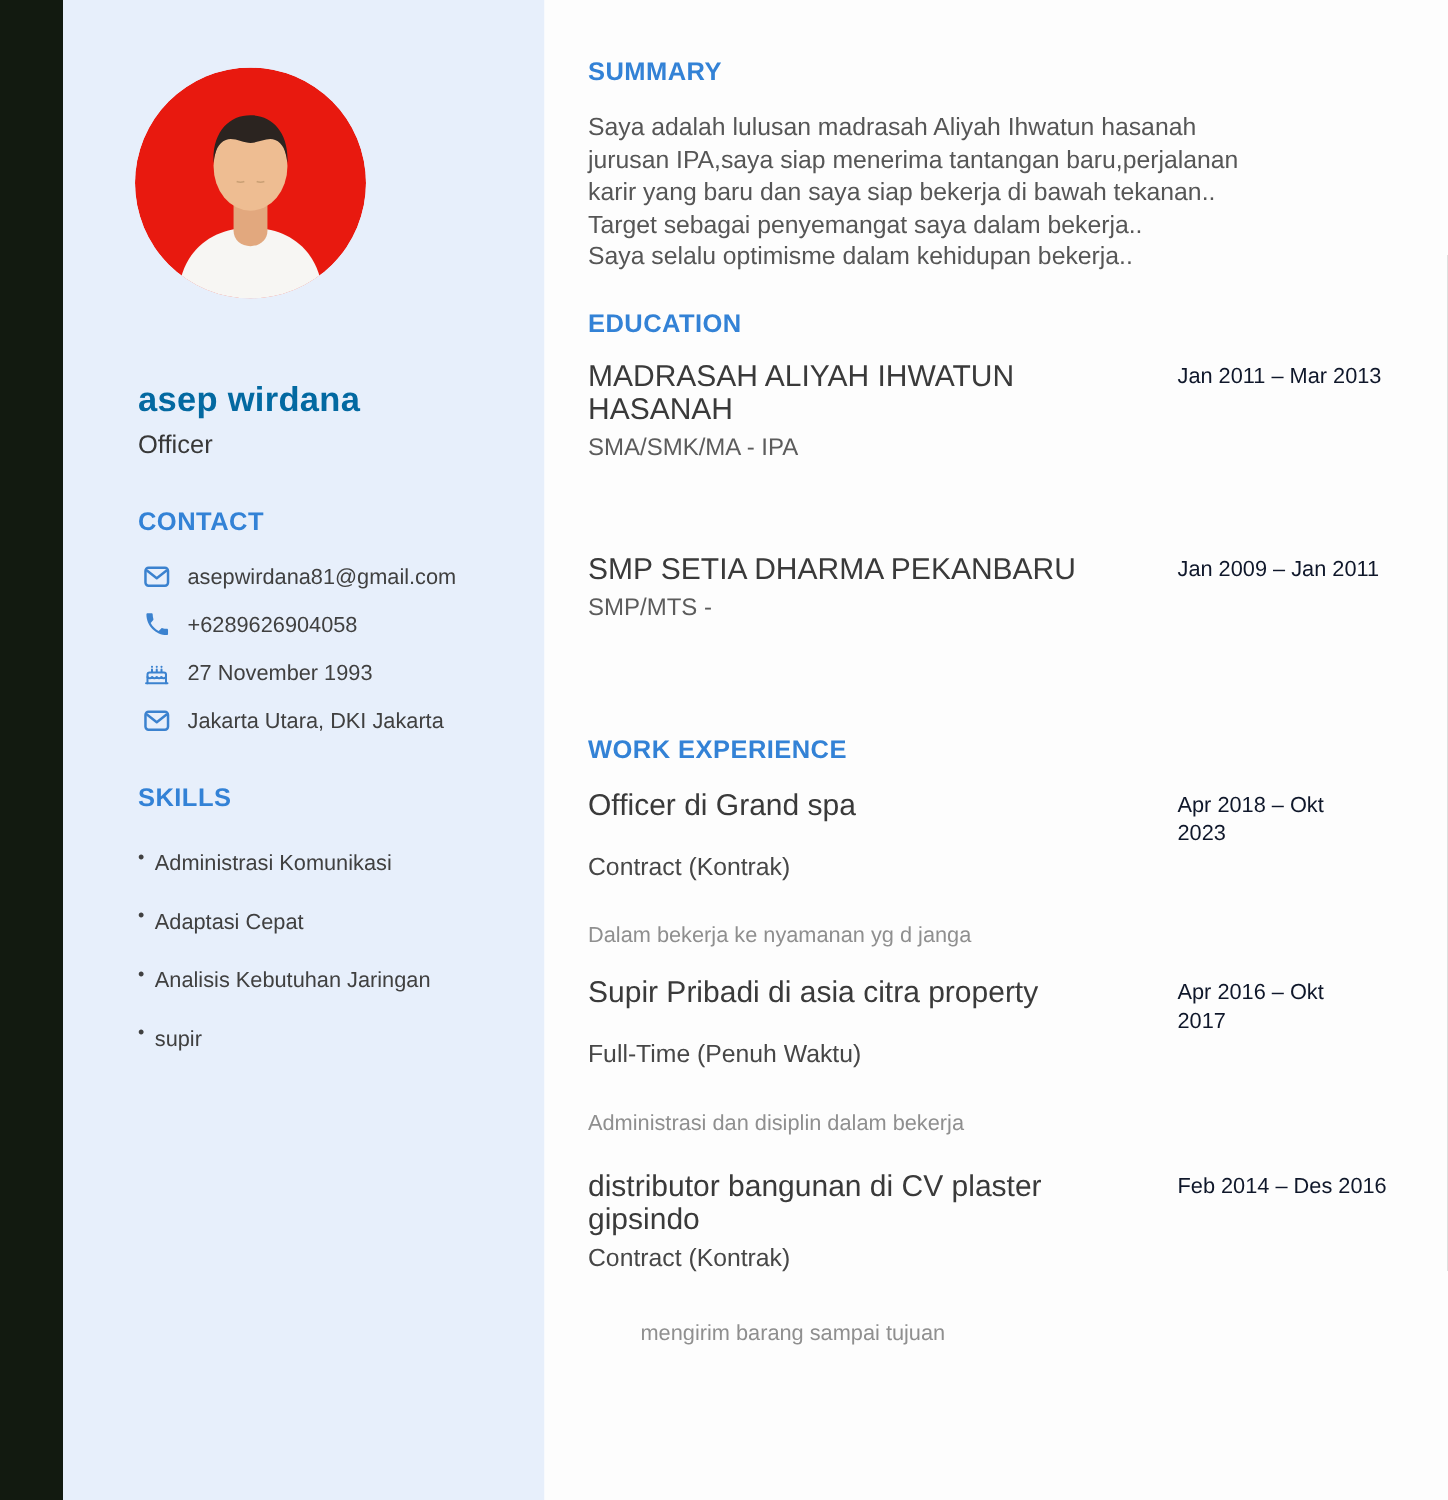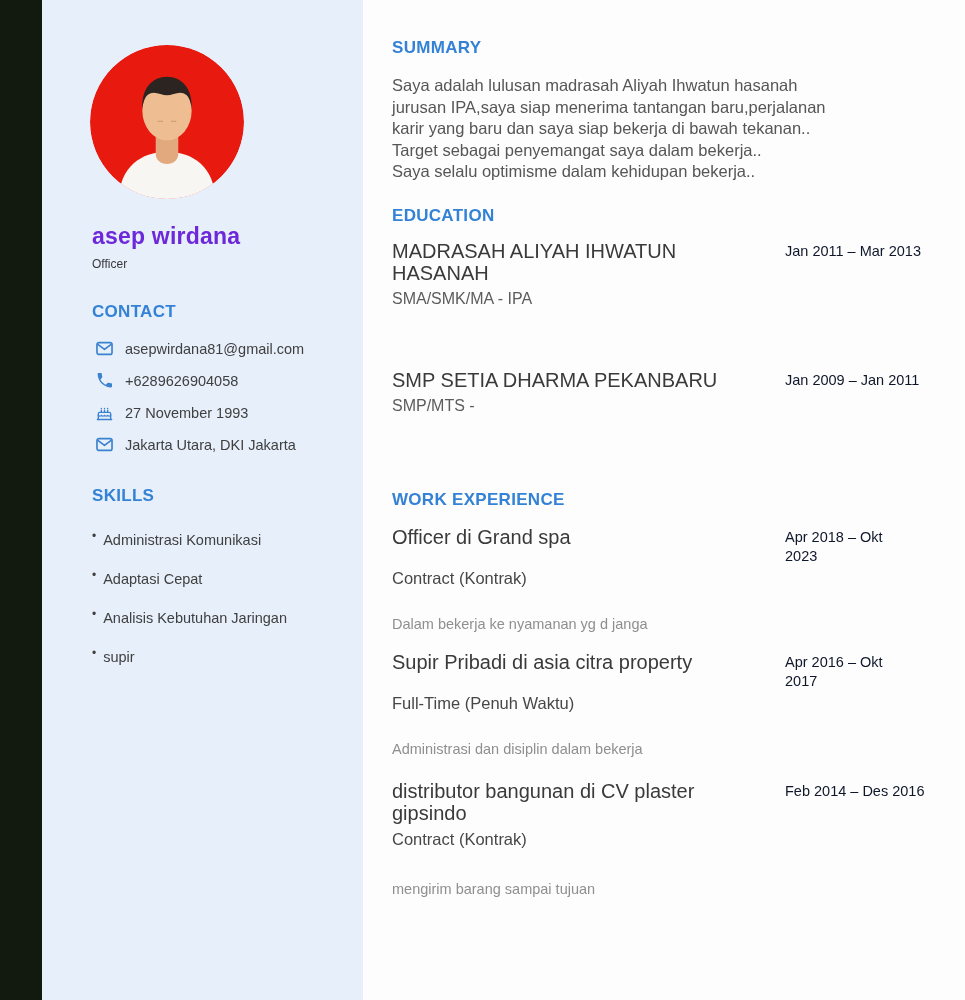--- a/index.html
+++ b/index.html
@@ -19,25 +19,25 @@
   .sidebar {
     position: absolute; left: 42px; top: 0;
     width: 321px; height: 100%;
     background: #e7effb;
     padding: 45px 24px 0 50px;
   }
   .photo-wrap { width: 154px; height: 154px; margin-left: -2px; }
   .photo-wrap svg { display: block; width: 100%; height: 100%; }
 
   .person-name {
-    margin-top: 24px;
-    font-size: 23px; font-weight: bold; color: #6d28d9;
+    margin-top: 54px;
+    font-size: 23px; font-weight: bold; color: #0369a1;
     letter-spacing: 0.2px;
   }
-  .person-title { margin-top: 7px; font-size: 12px; color: #383838; }
+  .person-title { margin-top: 7px; font-size: 17px; color: #383838; }
 
   .side-heading {
     font-size: 17px; font-weight: bold; color: #3382d6;
     letter-spacing: 0.3px;
   }
   .contact-heading { margin-top: 31px; }
   .contact-list { margin-top: 17px; }
   .contact-row { display: flex; align-items: center; margin-bottom: 13px; }
   .contact-row .c-icon {
     width: 19px; height: 19px; flex: 0 0 19px;
@@ -83,21 +83,21 @@
   .entry-sub   { margin-top: 4px;  font-size: 16px;   color: #5c5c5c; line-height: 21px; }
   .entry-type  { margin-top: 20px; font-size: 16.5px; color: #474747; line-height: 21px; }
   .entry-desc  { margin-top: 26px; font-size: 14.5px; color: #8f8f8f; line-height: 18px; }
 
   .edu-item-1  { margin-top: 14px; }
   .edu-item-2  { margin-top: 60px; }
   .work-item-1 { margin-top: 16px; gap: 48px; }
   .work-item-2 { margin-top: 18px; gap: 36px; }
   .work-item-3 { margin-top: 22px; }
   .work-item-3 .entry-type { margin-top: 5px; }
-  .work-item-3 .entry-desc { margin-top: 30px; }
+  .work-item-3 .entry-desc { margin-top: 30px; margin-left: 35px; }
 </style>
 </head>
 <body>
 
 <div class="frame-bar left"></div>
 <div class="frame-bar right"></div>
 
 <aside class="sidebar">
 
   <div class="photo-wrap">

